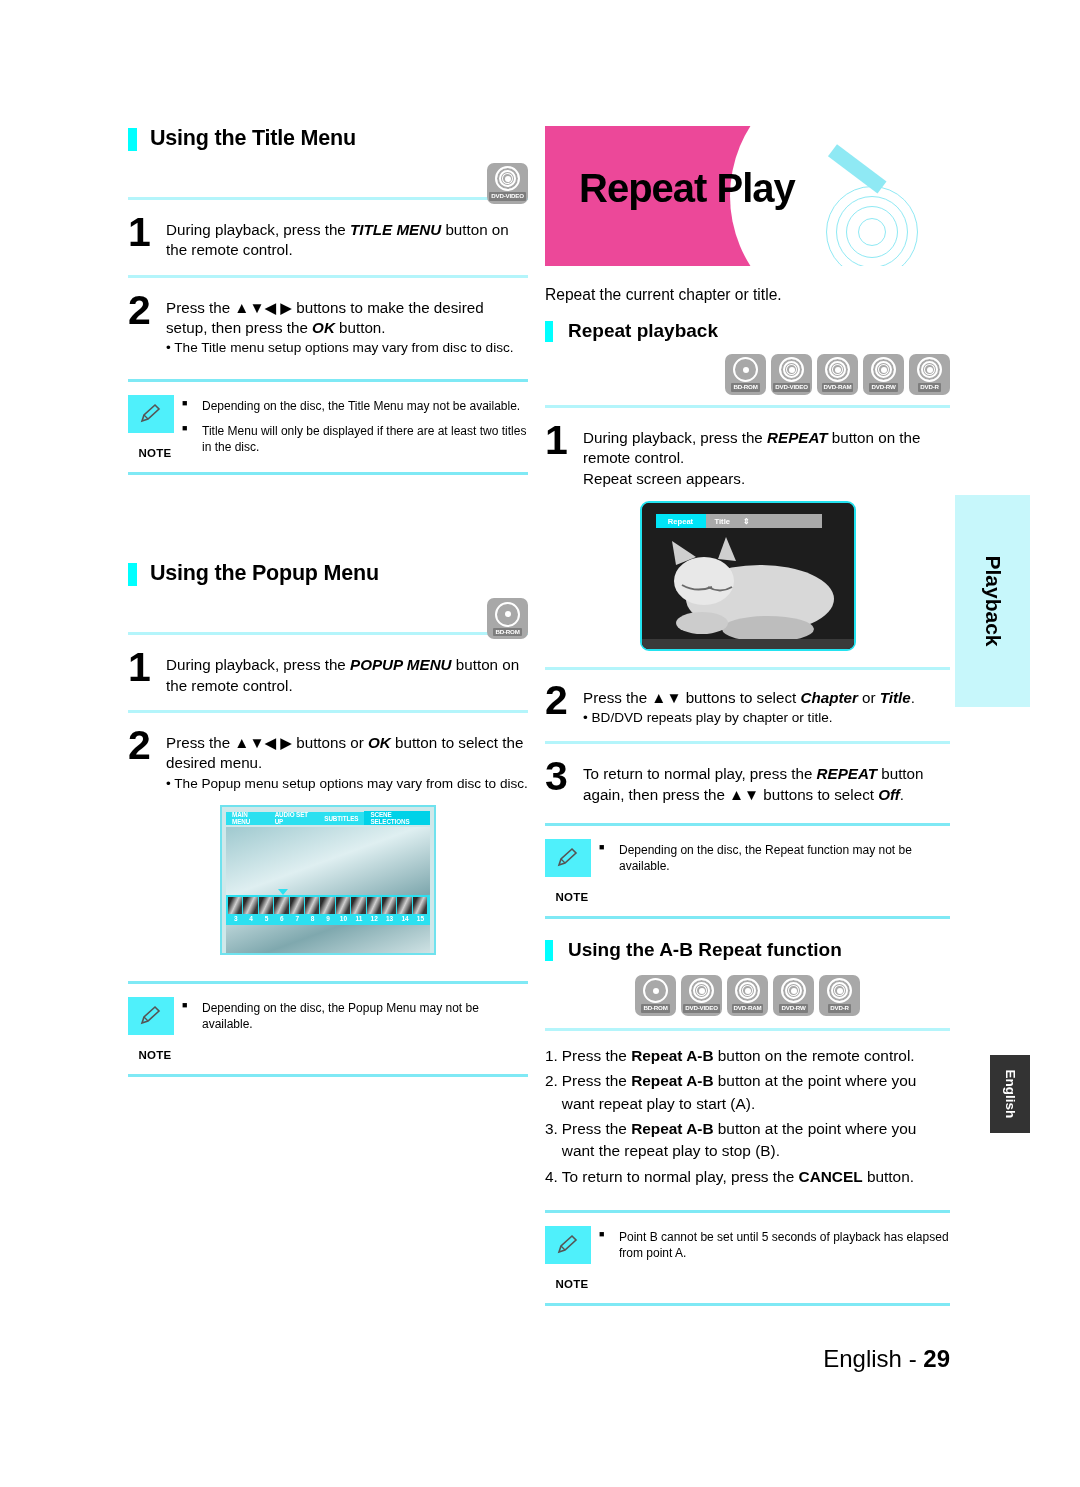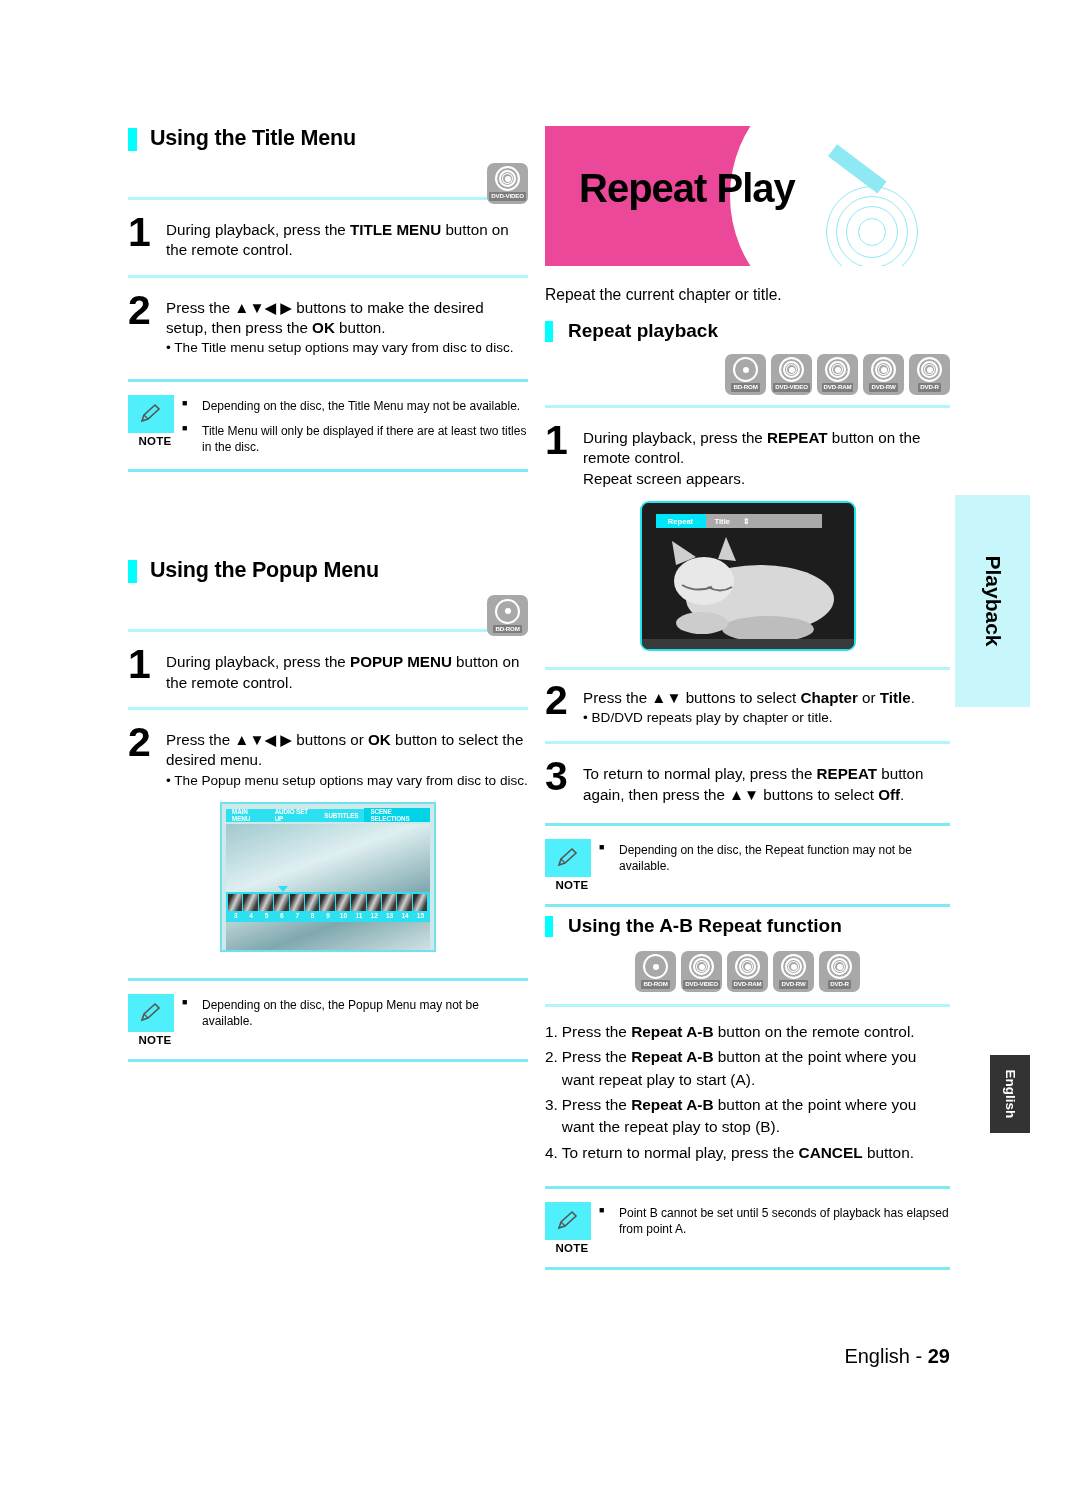--- a/index.html
+++ b/index.html
@@ -36,31 +36,31 @@
   .rule       { height: 3px; background: #b4f5fb; width: 100%; }
   .rule-dark  { height: 3px; background: #7fe9f5; width: 100%; }
 
   
   .step { display: flex; gap: 10px; align-items: flex-start; }
   .step .num {
     font-size: 41px; font-weight: bold; line-height: 0.82;
     width: 28px; flex: none; text-align: left; letter-spacing: -2px;
   }
   .step .body { font-size: 15.2px; line-height: 1.34; padding-top: 4px; }
-  .step .body b { font-weight: bold; }
+  .step .body b { font-weight: bold; font-style: italic; }
   .sub { font-size: 13.6px; line-height: 1.32; margin-top: 1px; }
 
   
   .note { display: flex; gap: 0px; align-items: flex-start; }
   .note .badge { width: 54px; flex: none; text-align: center; }
   .note .badge .sq {
     width: 46px; height: 38px; background: #4ff0fb;
     display: flex; align-items: center; justify-content: center;
   }
-  .note .badge .lbl { font-size: 11.5px; font-weight: bold; margin-top: 2px; letter-spacing: .3px;}
+  .note .badge .lbl { font-size: 11.5px; font-weight: bold; margin-top: 14px; letter-spacing: .3px;}
   .note ul { list-style: none; padding-top: 4px; }
   .note li {
     font-size: 12px; line-height: 1.33; position: relative;
     padding-left: 20px; margin-bottom: 9px;
   }
   .note li:last-child { margin-bottom: 0; }
   .note li::before {
     content: "■"; position: absolute; left: 0; top: -1px; font-size: 9px;
   }
 
@@ -197,21 +197,21 @@
     background: #333333;
   }
   .tab-english span {
     position: absolute; left: 50%; top: 50%;
     transform: translate(-50%,-50%) rotate(90deg);
     font-size: 13.5px; font-weight: bold; color: #fff; white-space: nowrap;
   }
 
   .footer {
     position: absolute; left: 545px; top: 1345px; width: 405px;
-    text-align: right; font-size: 20px;
+    text-align: right; font-size: 24px;
   }
   .footer b { font-weight: bold; }
 </style>
 </head>
 <body>
 
 <div class="page">
 
   <div class="col-left">
 
@@ -466,21 +466,21 @@
             </svg>
         </div>
         <div class="lbl">NOTE</div>
       </div>
       <ul>
         <li>Depending on the disc, the Repeat function may not be available.</li>
       </ul>
     </div>
     <div class="rule-dark"></div>
 
-    <div class="h-sub" style="margin-top:8px;">
+    <div class="h-sub" style="margin-top:20px;">
       <span class="bar"></span>
       <span>Using the A-B Repeat function</span>
     </div>
 
     <div class="disc-row" style="justify-content:center;margin-top:14px;">
       <div class="disc">
         <span class="ring"></span>
         <span class="tag">BD-ROM</span>
       </div>
       <div class="disc">

